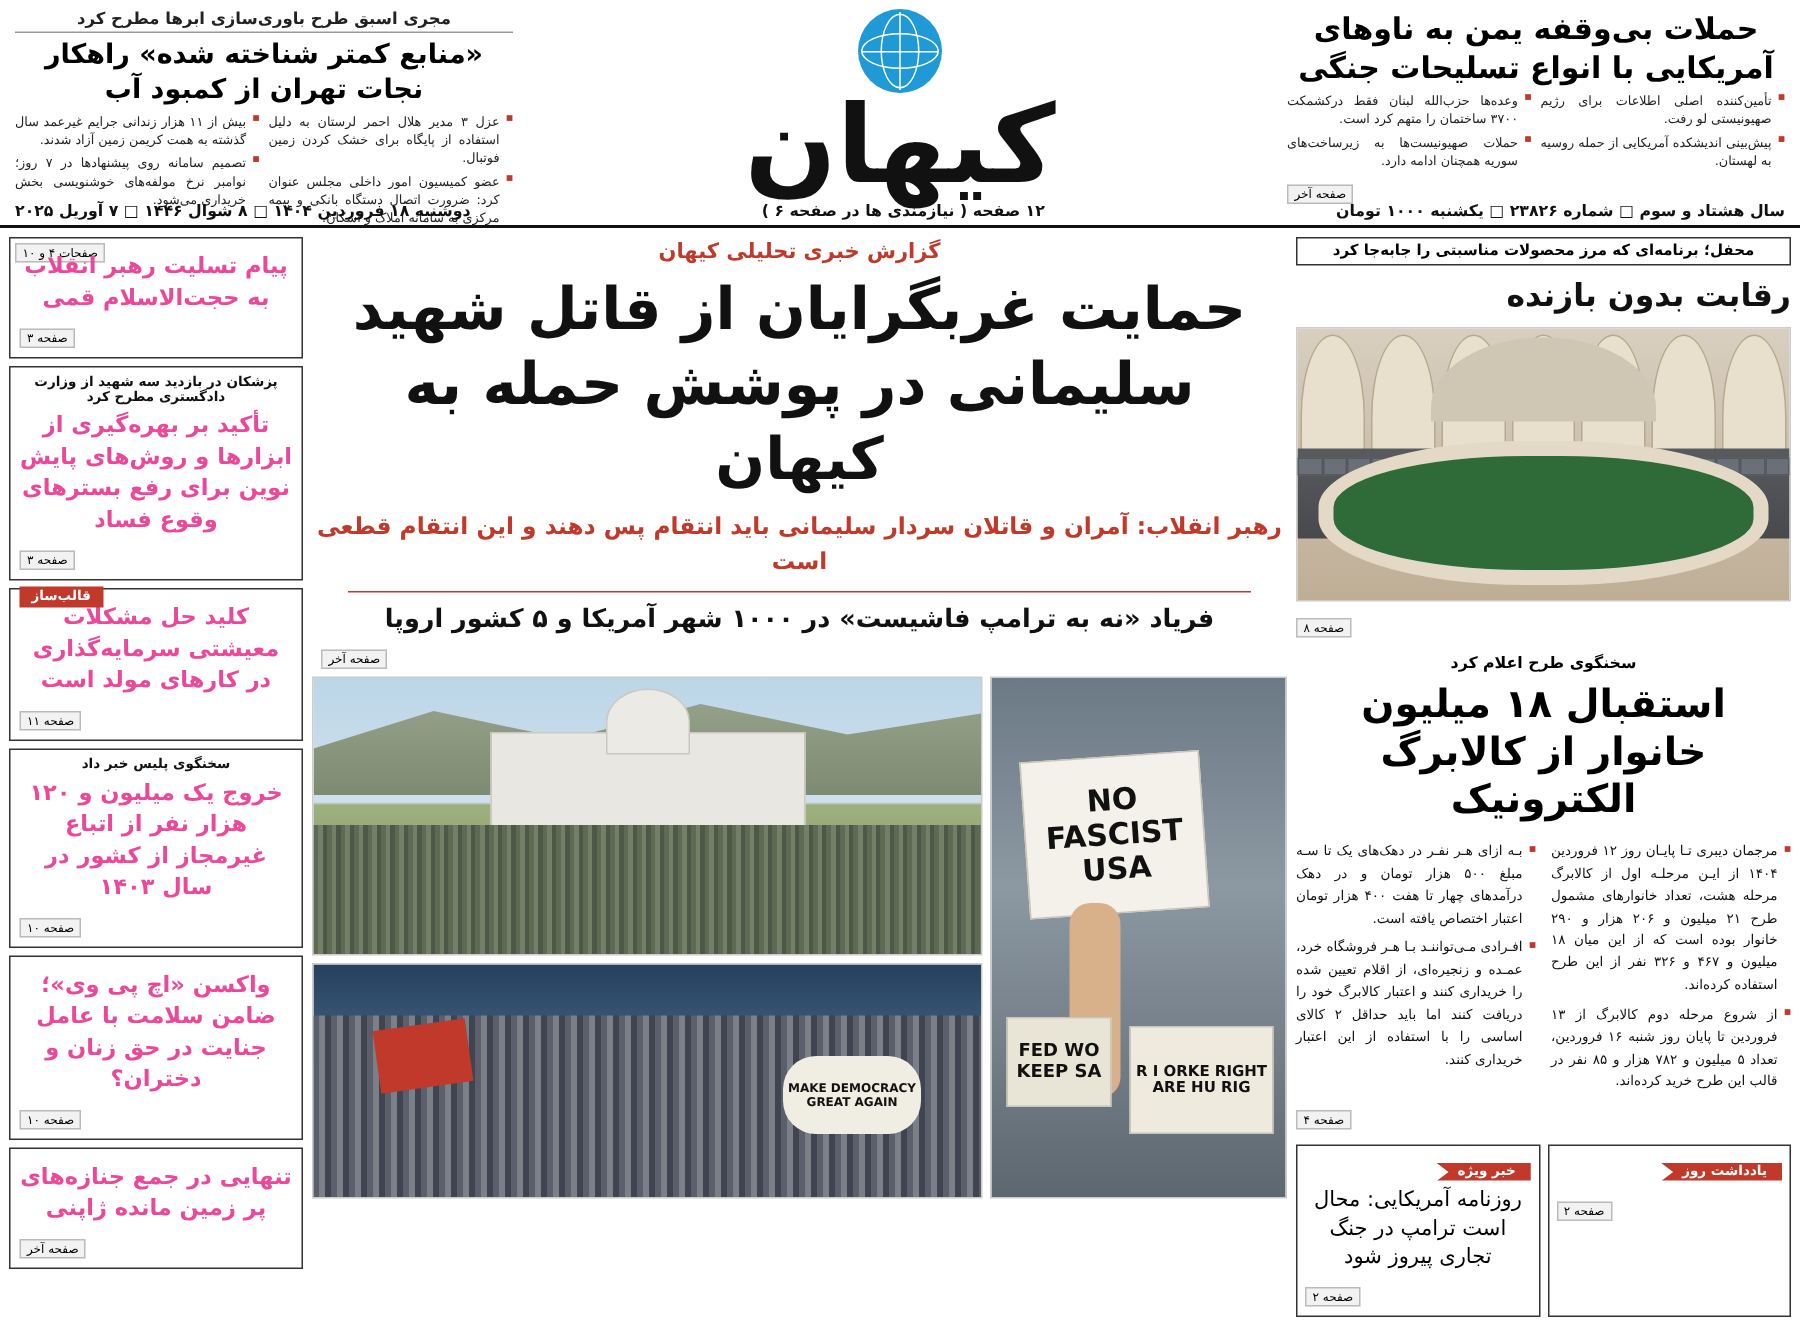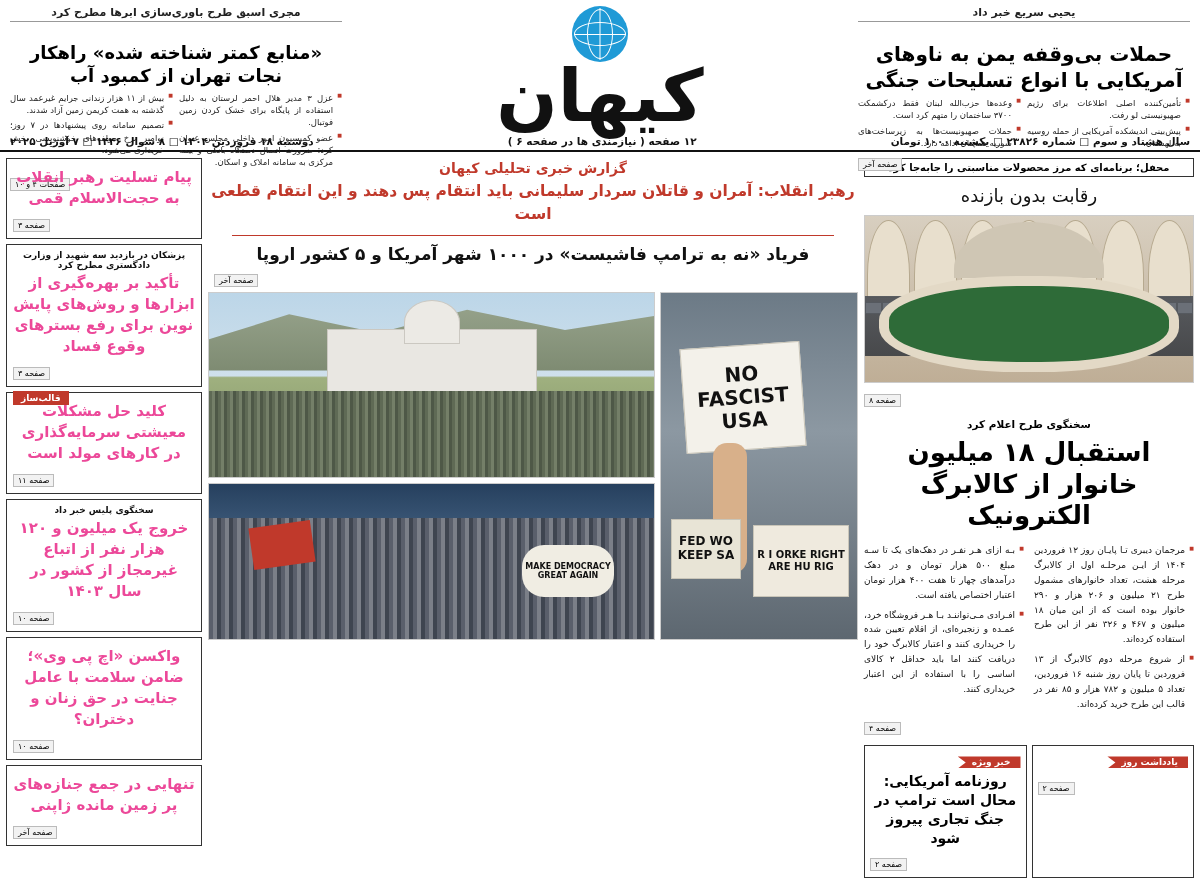--- a/index.html
+++ b/index.html
@@ -25,21 +25,21 @@
     padding: 4px 6px 0 6px;
   }
   .mh-col { display: flex; flex-direction: column; }
   .mh-right { width: 340px; padding: 2px 4px; }
   .mh-left  { width: 340px; padding: 2px 4px; }
   .mh-center { flex: 1; display: flex; flex-direction: column; align-items: center; justify-content: flex-start; }
 
   .kicker {
     font-size: 11px; color: #222; text-align: center;
     border-bottom: 1px solid #999;
-    padding-bottom: 2px; margin-bottom: 19px;
+    padding-bottom: 2px; margin-bottom: 3px;
     font-weight: bold;
   }
   .mh-head {
     font-size: 20px; font-weight: bold; line-height: 1.3;
     text-align: center; color: #000;
     margin-bottom: 4px;
   }
   .mh-head.small { font-size: 18px; }
   .bullets { display: flex; flex-direction: row; gap: 6px; font-size: 8.5px; color: #222; line-height: 1.45; }
   .bul-col { flex: 1; }
@@ -86,21 +86,21 @@
   .col-right { width: 330px; display: flex; flex-direction: column; gap: 5px; }
   .col-center { flex: 1; display: flex; flex-direction: column; }
   .col-left { width: 196px; display: flex; flex-direction: column; gap: 5px; }
 
   
   .rc-strip {
     border: 1px solid #333; font-size: 10px; font-weight: bold;
     padding: 3px 6px; text-align: center; background: #fff;
   }
   .rc-title {
-    font-size: 18px; font-weight: normal; text-align: center; color: #111; margin: 3px 0 4px 0;
+    font-size: 21px; font-weight: bold; color: #111; margin: 3px 0 4px 0;
   }
   .photo {
     width: 100%; position: relative; overflow: hidden; border: 1px solid #ccc;
   }
   .ph-hall { height: 222px; background: linear-gradient(#d8cfc0, #bfae96); }
   .hall-dome {
     position:absolute; top:6px; left:50%; transform:translateX(-50%);
     width: 150px; height: 56px; background: #cfc6b4; border-radius: 60% 60% 0 0 / 100% 100% 0 0;
   }
   .hall-arches { position:absolute; top:4px; left:0; right:0; height: 78px; display:flex; }
@@ -122,21 +122,21 @@
   .rc-text p { margin: 0 0 5px 0; position: relative; padding-right: 9px; }
   .rc-text p::before { content:"■"; position:absolute; right:0; top:1px; font-size:5px; color:#c0392b; }
 
   .rc-bottom { display: flex; flex-direction: row; gap: 5px; margin-top: 5px; }
   .rc-box { flex: 1; border: 1px solid #333; padding: 4px 5px 6px; position: relative; }
   .rc-flag {
     display: inline-block; background: #c0392b; color: #fff; font-size: 9px; font-weight: bold;
     padding: 1px 10px 1px 14px; margin-bottom: 4px;
     clip-path: polygon(0 0, 100% 0, 100% 100%, 0 100%, 8px 50%);
   }
-  .rc-box-title { font-size: 14px; font-weight: bold; line-height: 1.35; text-align: center; }
+  .rc-box-title { font-size: 14px; font-weight: normal; line-height: 1.35; text-align: center; }
 
   
   .cc-kicker { font-size: 14px; font-weight: bold; text-align: center; color: #c0392b; margin: 2px 0 4px; }
   .cc-head {
     font-size: 39px; font-weight: bold; text-align: center; line-height: 1.28; color: #111;
     margin: 2px 0 8px;
   }
   .cc-sub { font-size: 15.5px; font-weight: bold; text-align: center; color: #c0392b; line-height: 1.5; }
   .cc-rule { border: none; border-top: 1.5px solid #c0392b; margin: 8px 24px; }
   .cc-sub2 { font-size: 17px; font-weight: bold; text-align: center; color: #111; margin-bottom: 4px; }
@@ -179,21 +179,20 @@
   }
 </style>
 </head>
 <body>
 
 <div class="page">
 
   <div class="masthead">
 
     <div class="mh-col mh-right">
-      <div class="kicker">یحیی سریع خبر داد</div>
       <div class="mh-head">حملات بی‌وقفه یمن به ناوهای آمریکایی با انواع تسلیحات جنگی</div>
       <div class="bullets">
         <div class="bul-col">
           <div class="bul">تأمین‌کننده اصلی اطلاعات برای رژیم صهیونیستی لو رفت.</div>
           <div class="bul">پیش‌بینی اندیشکده آمریکایی از حمله روسیه به لهستان.</div>
         </div>
         <div class="bul-col">
           <div class="bul">وعده‌ها حزب‌الله لبنان فقط درکشمکت ۳۷۰۰ ساختمان را متهم کرد است.</div>
           <div class="bul">حملات صهیونیست‌ها به زیرساخت‌های سوریه همچنان ادامه دارد.</div>
         </div>
@@ -293,20 +292,21 @@
         <div class="rc-box">
           <div class="rc-flag">خبر ویژه</div>
           <div class="rc-box-title">روزنامه آمریکایی: محال است ترامپ در جنگ تجاری پیروز شود</div>
           <div class="lc-page"><span class="pagebadge">صفحه ۲</span></div>
         </div>
       </div>
     </div>
 
     <div class="col-center">
       <div class="cc-kicker">گزارش خبری تحلیلی کیهان</div>
+      <div class="cc-head">حمایت غربگرایان از قاتل شهید سلیمانی در پوشش حمله به کیهان</div>
       <div class="cc-sub">رهبر انقلاب: آمران و قاتلان سردار سلیمانی باید انتقام پس دهند و این انتقام قطعی است</div>
       <hr class="cc-rule">
       <div class="cc-sub2">فریاد «نه به ترامپ فاشیست» در ۱۰۰۰ شهر آمریکا و ۵ کشور اروپا</div>
       <div class="cc-badge"><span class="pagebadge">صفحه آخر</span></div>
 
       <div class="cc-photos">
         <div class="ph-left-col">
           <div class="ph-protest photo">
             <div class="sign s1">NO FASCIST USA</div>
             <div class="arm"></div>

